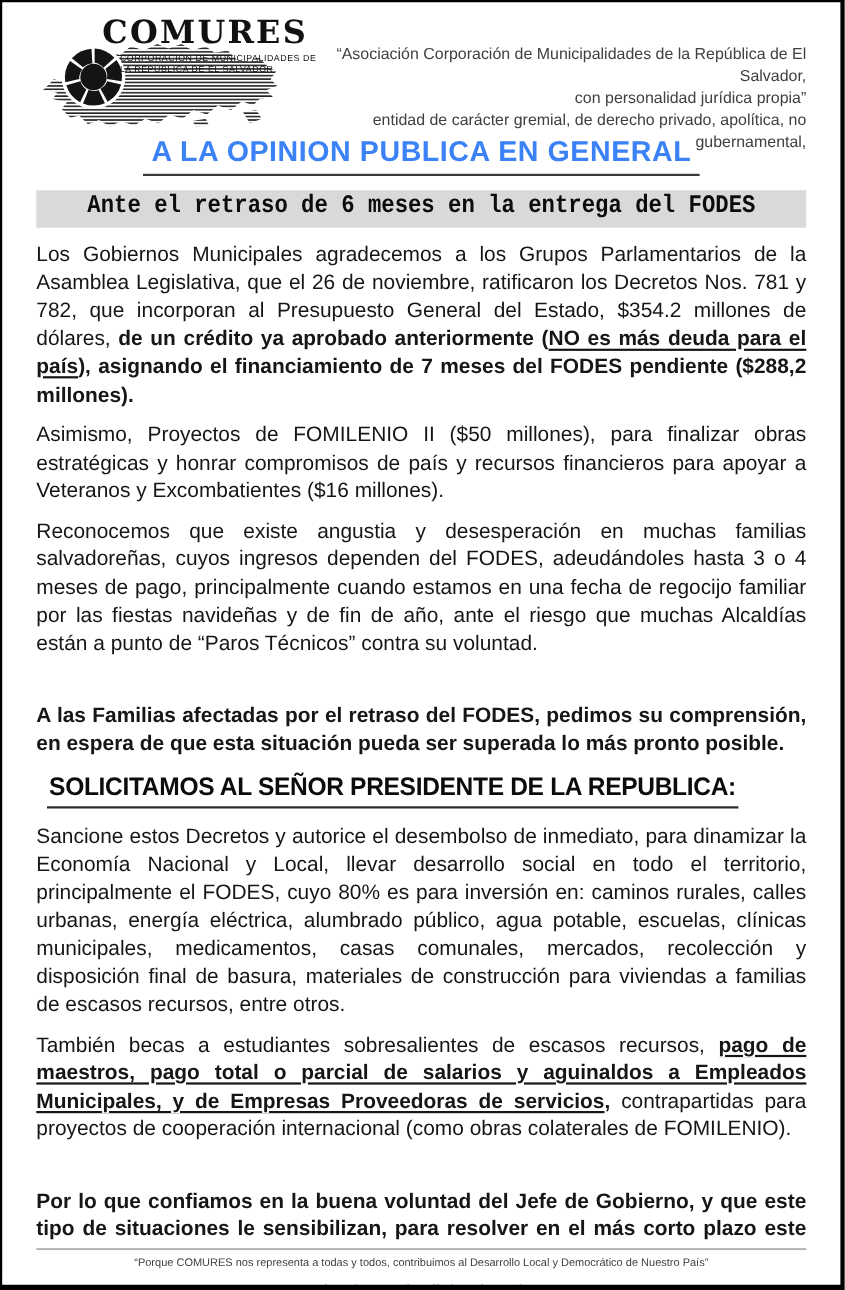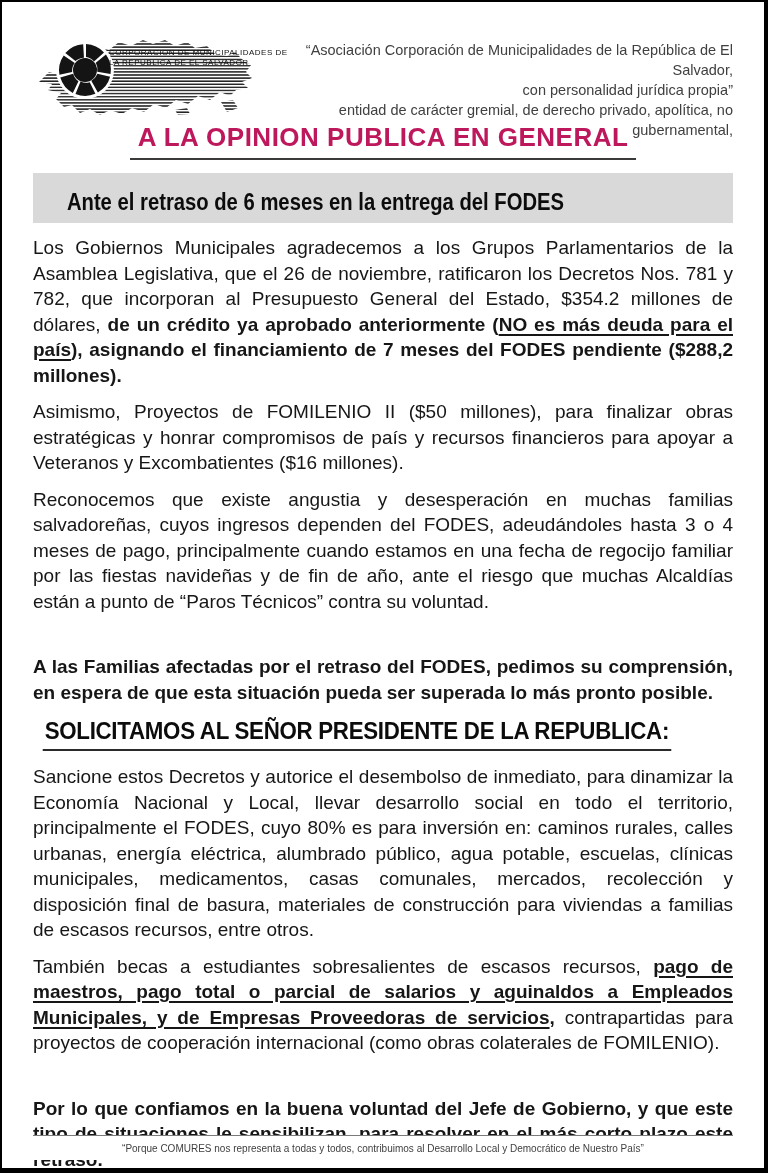--- a/index.html
+++ b/index.html
@@ -28,25 +28,26 @@
     color:#111;white-space:nowrap;
   }
   .header-quote{
     position:absolute;left:266px;right:0;top:30px;
     text-align:right;font-size:14.5px;line-height:20px;color:#404040;
   }
   
   .title-row{text-align:center;margin-top:8px;}
   .title-text{
     display:inline-block;font-size:26px;font-weight:bold;letter-spacing:.5px;
-    border-bottom:2px solid #3a3a3a;padding:0 8px 5px 8px;color:#be185d;
+    border-bottom:2px solid #3a3a3a;padding:0 8px 5px 8px;color:#3b82f6;
   }
   .banner{
-    margin-top:13px;background:#d9d9d9;
-    padding:16px 0 7px 0;
+    margin-top:13px;background:#d9d9d9;text-align:center;
+    padding:1px 0 7px 0;
+    font-family:Liberation Mono, monospace;
   }
   .banner-text{
     display:inline-block;font-size:23px;font-weight:bold;color:#0c0c0c;
     transform:scaleX(.88);transform-origin:center;white-space:nowrap;
   }
   .heading2-row{margin-top:13px;}
   .heading2-text{
     display:inline-block;font-size:23px;font-weight:bold;letter-spacing:-.3px;
     border-bottom:2px solid #2a2a2a;padding:0 2px 4px 2px;color:#0c0c0c;
     transform:scaleX(.97);transform-origin:center;white-space:nowrap;
@@ -101,20 +102,21 @@
             <path d="M 1 -26 A 26 26 0 0 1 19 -17.5 L 9 -8.5 A 13 13 0 0 0 1 -13 Z" transform="rotate(51.4)"></path>
             <path d="M 1 -26 A 26 26 0 0 1 19 -17.5 L 9 -8.5 A 13 13 0 0 0 1 -13 Z" transform="rotate(102.8)"></path>
             <path d="M 1 -26 A 26 26 0 0 1 19 -17.5 L 9 -8.5 A 13 13 0 0 0 1 -13 Z" transform="rotate(154.3)"></path>
             <path d="M 1 -26 A 26 26 0 0 1 19 -17.5 L 9 -8.5 A 13 13 0 0 0 1 -13 Z" transform="rotate(205.7)"></path>
             <path d="M 1 -26 A 26 26 0 0 1 19 -17.5 L 9 -8.5 A 13 13 0 0 0 1 -13 Z" transform="rotate(257.1)"></path>
             <path d="M 1 -26 A 26 26 0 0 1 19 -17.5 L 9 -8.5 A 13 13 0 0 0 1 -13 Z" transform="rotate(308.6)"></path>
           </g>
           <circle r="12" fill="#141414"></circle>
         </g>
       </svg>
+      <div class="logo-name">COMURES</div>
       <div class="logo-sub">
         <div>CORPORACION DE MUNICIPALIDADES DE</div>
         <div>LA REPUBLICA DE EL SALVADOR</div>
       </div>
     </div>
     <div class="header-quote">
       <div>“Asociación Corporación de Municipalidades de la República de El Salvador,</div>
       <div>con personalidad jurídica propia”</div>
       <div>entidad de carácter gremial, de derecho privado, apolítica, no gubernamental,</div>
     </div>

